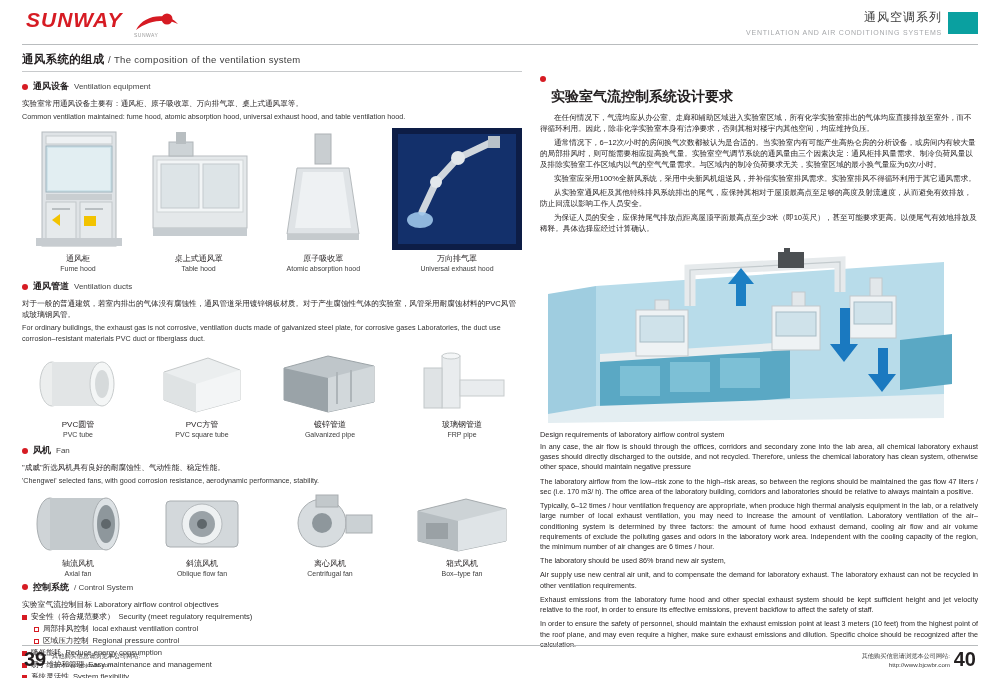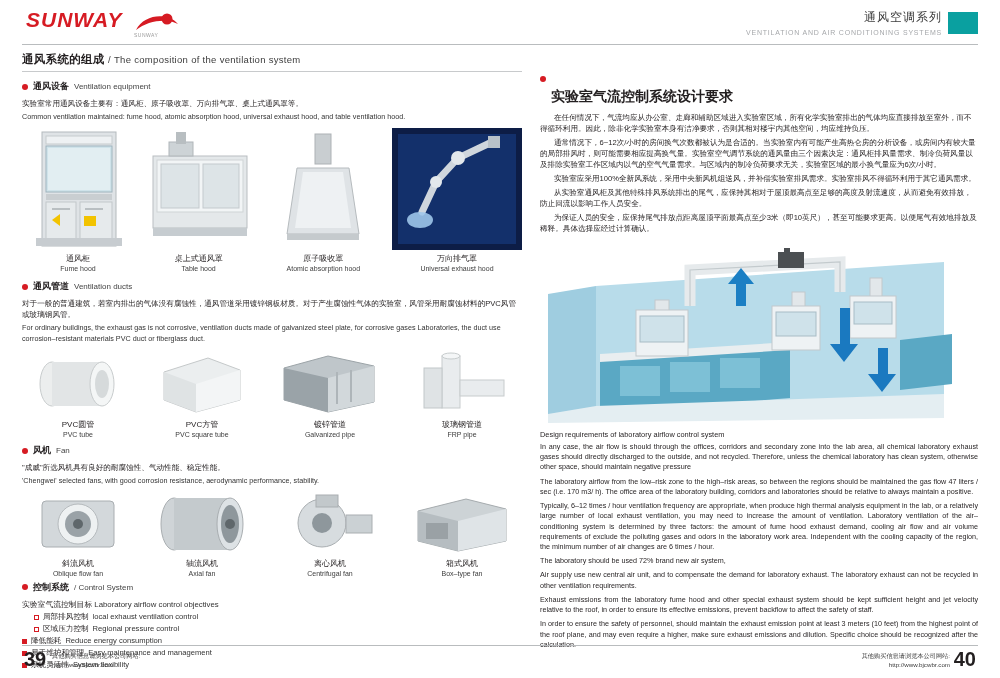--- a/index.html
+++ b/index.html
@@ -260,41 +260,41 @@
       <span class="bl-cn">风机</span>
       <span class="bl-en">Fan</span>
     </div>
     <p class="cn">"成威"所选风机具有良好的耐腐蚀性、气动性能、稳定性能。</p>
     <p class="en">'Chengwei' selected fans, with good corrosion resistance, aerodynamic performance, stability.</p>
 
     <div class="prod-row" style="justify-content:space-between;">
       <div class="prod" style="width:112px;">
         <div class="imgbox" style="height:62px;">
           <svg width="112" height="62" viewBox="0 0 112 62">
-            <rect x="20" y="8" width="72" height="46" rx="4" fill="#d3d8db" stroke="#a9aeb1"></rect>
-            <circle cx="56" cy="31" r="20" fill="#eef1f2" stroke="#b5babd"></circle>
-            <circle cx="56" cy="31" r="13" fill="#9aa2a7"></circle>
-            <circle cx="56" cy="31" r="5" fill="#5f676b"></circle>
-          </svg>
-        </div>
-        <div class="cap-cn">斜流风机</div>
-        <div class="cap-en">Oblique flow fan</div>
-      </div>
-      <div class="prod" style="width:112px;">
-        <div class="imgbox" style="height:62px;">
-          <svg width="112" height="62" viewBox="0 0 112 62">
             <ellipse cx="28" cy="31" rx="13" ry="26" fill="#cfd4d7" stroke="#a9aeb1"></ellipse>
             <rect x="28" y="5" width="56" height="52" fill="#c4cacd"></rect>
             <ellipse cx="84" cy="31" rx="13" ry="26" fill="#dde2e5" stroke="#a9aeb1"></ellipse>
             <ellipse cx="84" cy="31" rx="9" ry="19" fill="#8e979c"></ellipse>
             <circle cx="84" cy="31" r="5" fill="#5f676b"></circle>
           </svg>
         </div>
         <div class="cap-cn">轴流风机</div>
         <div class="cap-en">Axial fan</div>
+      </div>
+      <div class="prod" style="width:112px;">
+        <div class="imgbox" style="height:62px;">
+          <svg width="112" height="62" viewBox="0 0 112 62">
+            <rect x="20" y="8" width="72" height="46" rx="4" fill="#d3d8db" stroke="#a9aeb1"></rect>
+            <circle cx="56" cy="31" r="20" fill="#eef1f2" stroke="#b5babd"></circle>
+            <circle cx="56" cy="31" r="13" fill="#9aa2a7"></circle>
+            <circle cx="56" cy="31" r="5" fill="#5f676b"></circle>
+          </svg>
+        </div>
+        <div class="cap-cn">斜流风机</div>
+        <div class="cap-en">Oblique flow fan</div>
       </div>
       <div class="prod" style="width:120px;">
         <div class="imgbox" style="height:62px;">
           <svg width="120" height="62" viewBox="0 0 120 62">
             <circle cx="52" cy="30" r="24" fill="#d7dcdf" stroke="#a9aeb1"></circle>
             <rect x="46" y="2" width="22" height="12" fill="#c2c8cb" stroke="#a9aeb1"></rect>
             <circle cx="52" cy="30" r="10" fill="#8e979c"></circle>
             <rect x="76" y="22" width="26" height="18" fill="#cbd1d4" stroke="#a9aeb1"></rect>
           </svg>
         </div>
@@ -318,20 +318,25 @@
     <div class="bullet-row" style="margin-top:4px;">
       <span class="dot"></span>
       <span class="bl-cn">控制系统</span>
       <span class="bl-en">/ Control System</span>
     </div>
     <div style="font-size:7.8px;margin-bottom:2px;">
       <span>实验室气流控制目标</span>
       <span style="color:#333;">Laboratory airflow control objectives</span>
     </div>
 
+    <div class="ctl-line">
+      <span class="ctl-sq"></span>
+      <span class="ctl-cn">安全性（符合规范要求）</span>
+      <span class="ctl-en">Security (meet regulatory requirements)</span>
+    </div>
     <div class="ctl-line indent">
       <span class="ctl-sq hollow"></span>
       <span class="ctl-cn">局部排风控制</span>
       <span class="ctl-en">local exhaust ventilation control</span>
     </div>
     <div class="ctl-line indent">
       <span class="ctl-sq hollow"></span>
       <span class="ctl-cn">区域压力控制</span>
       <span class="ctl-en">Regional pressure control</span>
     </div>
@@ -408,21 +413,21 @@
 
       <polygon points="8,166 56,158 404,146 404,170 8,175" fill="#e4eef2"></polygon>
     </svg>
   </div>
 
   <div style="position:absolute;left:540px;top:430px;width:438px;">
     <p class="rt-title">Design requirements of laboratory airflow control system</p>
     <p class="rt-p">In any case, the air flow is should through the offices, corridors and secondary zone into the lab area, all chemical laboratory exhaust gases should directly discharged to the outside, and not recycled. Therefore, unless the chemical laboratory has clean system, otherwise other space, should maintain negative pressure</p>
     <p class="rt-p">The laboratory airflow from the low–risk zone to the high–risk areas, so between the regions should be maintained the gas flow  47 liters / sec (i.e. 170 m3/ h). The office area of the laboratory building, corridors and laboratories should be relative to always maintain a positive.</p>
     <p class="rt-p">Typically, 6–12 times / hour ventilation frequency are appropriate, when produce high thermal analysis equipment in the lab, or a relatively large number of local exhaust ventilation, you may need to increase the amount of ventilation. Laboratory ventilation of the air–conditioning system is determined by three factors: the amount of fume hood exhaust demand, cooling air flow and air volume requirements of exclude the polluting gases and odors in the laboratory work area. Independent with the cooling capacity of the region, the minimum number of air changes are 6 times / hour.</p>
-    <p class="rt-p">The laboratory should be used 72% brand new air system,</p>
+    <p class="rt-p">The laboratory should be used 86% brand new air system,</p>
     <p class="rt-p">Air supply use new central air unit, and to compensate the demand for laboratory exhaust. The laboratory exhaust can not be recycled in other ventilation requirements.</p>
     <p class="rt-p">Exhaust emissions from the laboratory fume hood and other special exhaust system should be kept sufficient height and jet velocity relative to the roof, in order to ensure its effective emissions, prevent backflow to affect the safety of staff.</p>
     <p class="rt-p">In order to ensure the safety of personnel, should maintain the exhaust emission point at least 3 meters (10 feet) from the highest point of the roof plane, and may even require a higher, make sure exhaust emissions and dilution. Specific choice should be recognized after the calculation.</p>
   </div>
 
   <div class="footer-rule"></div>
   <div class="pg-num pg-left">39</div>
   <div class="foot-txt foot-left">
     <div>其他购买信息请浏览本公司网站:</div>
     <div>http://www.bjcwbr.com</div>

